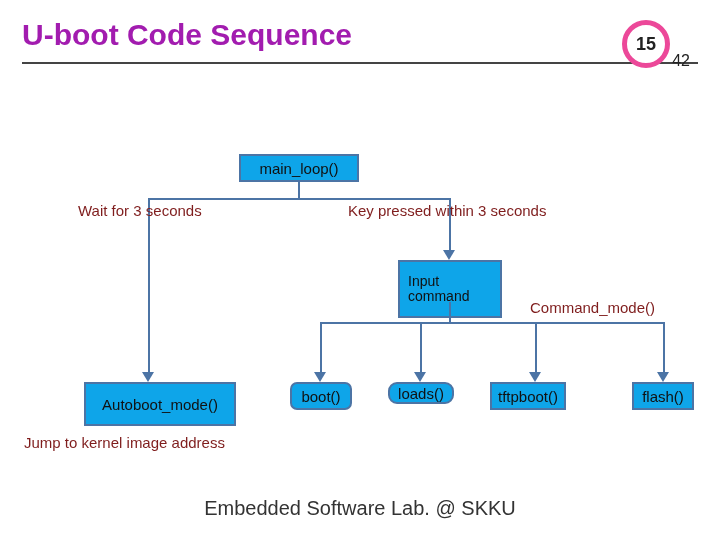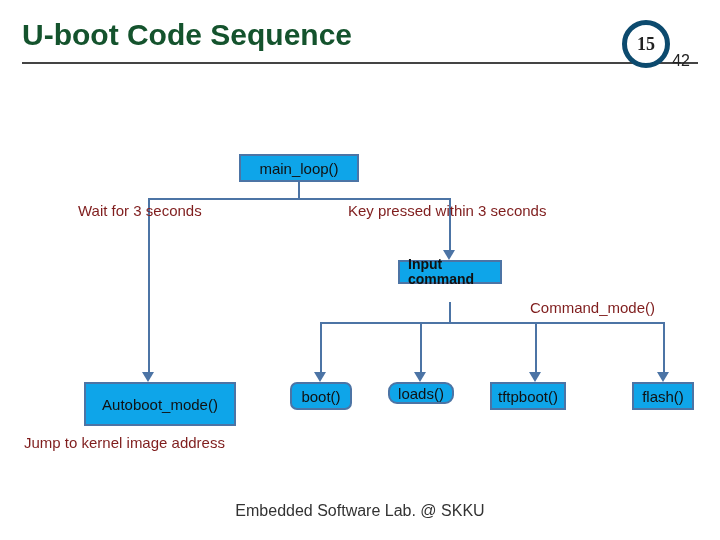--- a/index.html
+++ b/index.html
@@ -10,43 +10,42 @@
     background: #fff;
     position: relative;
   }
   .header {
     position: relative;
     padding: 18px 22px 0 22px;
   }
   .title {
     font-size: 30px;
     font-weight: bold;
-    color: #14532d;
+    color: #a21caf;
   }
   .rule {
     margin-top: 10px;
     border: none;
     border-top: 2px solid #444;
   }
   .page-badge {
     position: absolute;
     top: 20px;
     right: 50px;
     width: 48px;
     height: 48px;
     border-radius: 50%;
     background: #fff;
-    border: 5px solid #0c4a6e;
+    border: 5px solid #ec4899;
     display: flex;
     align-items: center;
     justify-content: center;
     font-size: 18px;
     font-weight: bold;
     color: #222;
-    font-family: Liberation Serif, serif;
   }
   .slide-count {
     position: absolute;
     top: 52px;
     right: 30px;
     font-size: 16px;
     color: #222;
   }
   
   .stage {
@@ -84,21 +83,21 @@
     width: 0; height: 0;
     border-left: 6px solid transparent;
     border-right: 6px solid transparent;
     border-top: 10px solid #4c74a5;
   }
   .footer {
     position: absolute;
     bottom: 20px;
     width: 100%;
     text-align: center;
-    font-size: 16px;
+    font-size: 20px;
     color: #333;
   }
 </style>
 </head>
 <body>
 
 <div class="header">
   <div class="title">U-boot Code Sequence</div>
   <hr class="rule">
   <div class="page-badge">15</div>
@@ -115,21 +114,21 @@
 
   <div class="vline" style="left:148px; top:134px; height:176px;"></div>
   <div class="arrow-down" style="left:142px; top:308px;"></div>
 
   <div class="vline" style="left:449px; top:134px; height:54px;"></div>
   <div class="arrow-down" style="left:443px; top:186px;"></div>
 
   <div class="label" style="left:78px; top:138px;">Wait for 3 seconds</div>
   <div class="label" style="left:348px; top:138px;">Key pressed within 3 seconds</div>
 
-  <div class="box" style="left:398px; top:196px; width:104px; height:24px; font-size:14px; white-space:normal; line-height:1.1;font-weight:bold;">Input command</div>
+  <div class="box" style="left:398px; top:196px; width:104px; height:58px; font-size:14px; white-space:normal; line-height:1.1;">Input command</div>
 
   <div class="vline" style="left:449px; top:238px; height:22px;"></div>
 
   <div class="hline" style="left:320px; top:258px; width:345px;"></div>
 
   <div class="label" style="left:530px; top:235px;">Command_mode()</div>
 
   <div class="vline" style="left:320px; top:258px; height:52px;"></div>
   <div class="arrow-down" style="left:314px; top:308px;"></div>
 

